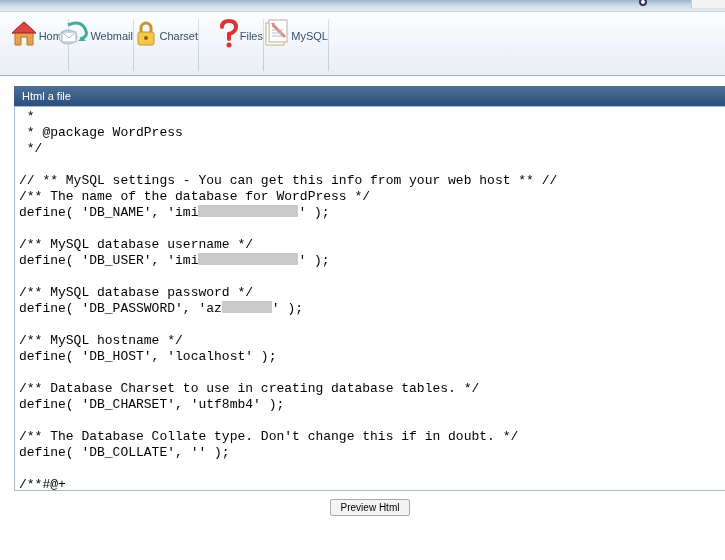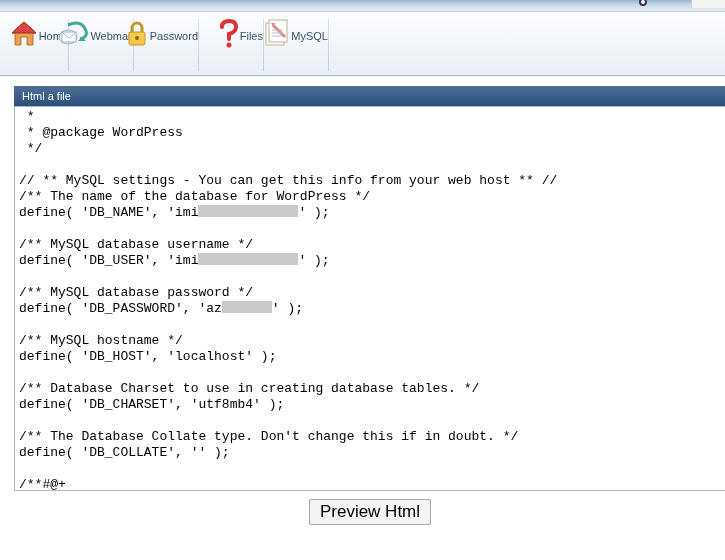--- a/index.html
+++ b/index.html
@@ -101,21 +101,21 @@
 .redact.w1 { width: 100px; }
 .redact.w2 { width: 100px; }
 .redact.w3 { width: 50px; }
 .bottom-bar {
   margin-top: 8px;
   text-align: center;
   width: 712px;
 }
 .preview-btn {
   font-family: Arial, Helvetica, sans-serif;
-  font-size: 17px;
+  font-size: 10px;
   padding: 2px 10px;
   background: #f4f4f4;
   border: 1px solid #a9a9a9;
   border-radius: 2px;
   cursor: pointer;
 }
 
 
 .editor::-webkit-scrollbar { width: 16px; height: 16px; }
 .editor::-webkit-scrollbar-track { background: #efefef; border-left: 1px solid #d8d8d8; }
@@ -157,21 +157,21 @@
   <div class="sep"></div>
 
   <div class="toolbar-item">
     <span class="icon">
       <svg width="26" height="28" viewBox="0 0 26 28">
         <rect x="5" y="12" width="16" height="13" rx="2" fill="#f4c94a" stroke="#c4962a"></rect>
         <path d="M 8 12 V 8 a 5 5 0 0 1 10 0 V 12" fill="none" stroke="#c4962a" stroke-width="3"></path>
         <circle cx="13" cy="18" r="2" fill="#8a6214"></circle>
       </svg>
     </span>
-    <span class="label">Password</span>
+    <span class="label">Charset</span>
   </div>
   <div class="sep"></div>
 
   <div class="toolbar-item">
     <span class="icon">
       <svg width="22" height="30" viewBox="0 0 22 30">
         <path d="M 4 8 Q 4 2 11 2 Q 18 2 18 8 Q 18 13 11 15 V 20" fill="none" stroke="#d33" stroke-width="4" stroke-linecap="round"></path>
         <circle cx="11" cy="26" r="2.5" fill="#d33"></circle>
       </svg>
     </span>

